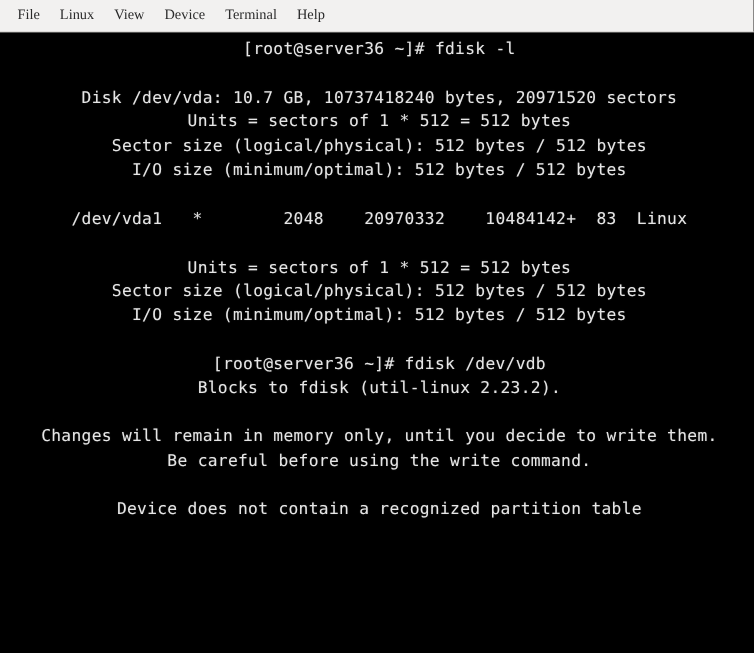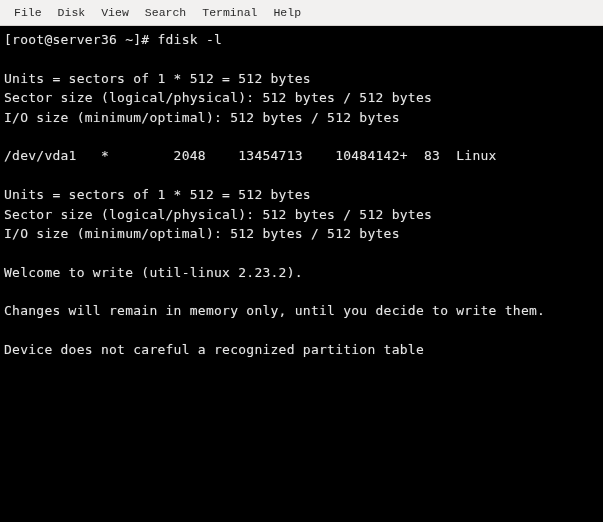--- a/index.html
+++ b/index.html
@@ -25,38 +25,39 @@
   .menubar {
     height: 26px;
     background: #f2f1f0;
     border-bottom: 1px solid #d6d3d0;
     display: flex;
     align-items: center;
     padding: 0 6px;
     box-sizing: border-box;
   }
   .menu-item {
-    font-family: Liberation Mono, monospace;
+    font-family: Liberation Serif, serif;
     font-size: 11.5px;
     color: #2b2b2b;
     padding: 3px 8px;
     line-height: 1;
     white-space: nowrap;
     cursor: default;
     border-radius: 2px;
   }
 
   
   .term {
     position: relative;
     background: #000000;
     width: 603px;
     height: 495px;
     padding: 4px 0 0 4px;
     box-sizing: border-box;
+    text-align: center;
   }
   .line {
     font-family: "DejaVu Sans Mono", "Liberation Mono", monospace;
     font-size: 13px;
     line-height: 19.4px;
     height: 19.4px;
     color: #e6e6e6;
     white-space: pre;
     letter-spacing: 0.25px;
     text-shadow: 0 0 1px rgba(255,255,255,0.25);
@@ -69,46 +70,49 @@
     pointer-events: none;
   }
 </style>
 </head>
 <body>
 
 <div id="app">
 
   <div class="menubar">
     <div class="menu-item">File</div>
-    <div class="menu-item">Disk</div>
+    <div class="menu-item">Linux</div>
     <div class="menu-item">View</div>
-    <div class="menu-item">Search</div>
+    <div class="menu-item">Device</div>
     <div class="menu-item">Terminal</div>
     <div class="menu-item">Help</div>
   </div>
 
   <div class="term">
 
     <div class="line">[root@server36 ~]# fdisk -l</div>
     <div class="line blank"></div>
+    <div class="line">Disk /dev/vda: 10.7 GB, 10737418240 bytes, 20971520 sectors</div>
     <div class="line">Units = sectors of 1 * 512 = 512 bytes</div>
     <div class="line">Sector size (logical/physical): 512 bytes / 512 bytes</div>
     <div class="line">I/O size (minimum/optimal): 512 bytes / 512 bytes</div>
     <div class="line blank"></div>
-    <div class="line">/dev/vda1   *        2048    13454713    10484142+  83  Linux</div>
+    <div class="line">/dev/vda1   *        2048    20970332    10484142+  83  Linux</div>
     <div class="line blank"></div>
     <div class="line">Units = sectors of 1 * 512 = 512 bytes</div>
     <div class="line">Sector size (logical/physical): 512 bytes / 512 bytes</div>
     <div class="line">I/O size (minimum/optimal): 512 bytes / 512 bytes</div>
     <div class="line blank"></div>
-    <div class="line">Welcome to write (util-linux 2.23.2).</div>
+    <div class="line">[root@server36 ~]# fdisk /dev/vdb</div>
+    <div class="line">Blocks to fdisk (util-linux 2.23.2).</div>
     <div class="line blank"></div>
     <div class="line">Changes will remain in memory only, until you decide to write them.</div>
+    <div class="line">Be careful before using the write command.</div>
     <div class="line blank"></div>
-    <div class="line">Device does not careful a recognized partition table</div>
+    <div class="line">Device does not contain a recognized partition table</div>
     <div class="line blank"></div>
 
     <div class="annot">
       
       
 
       
       
 
       

